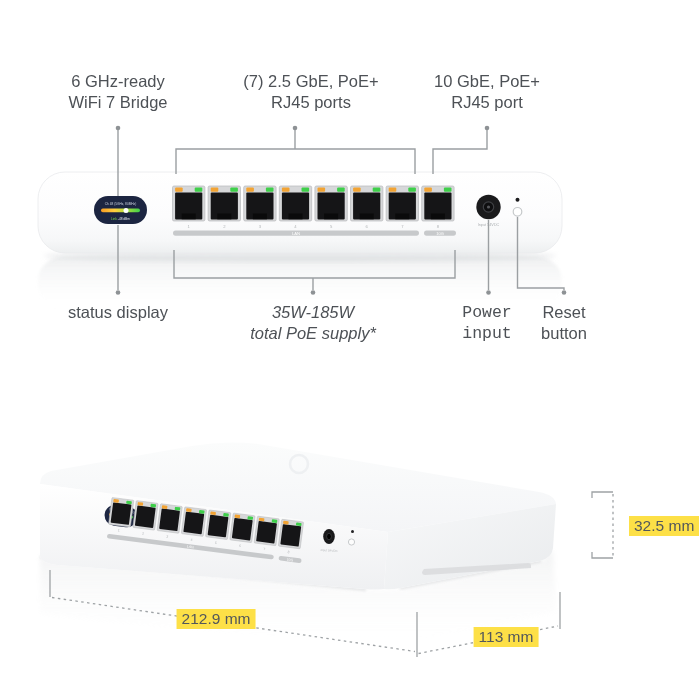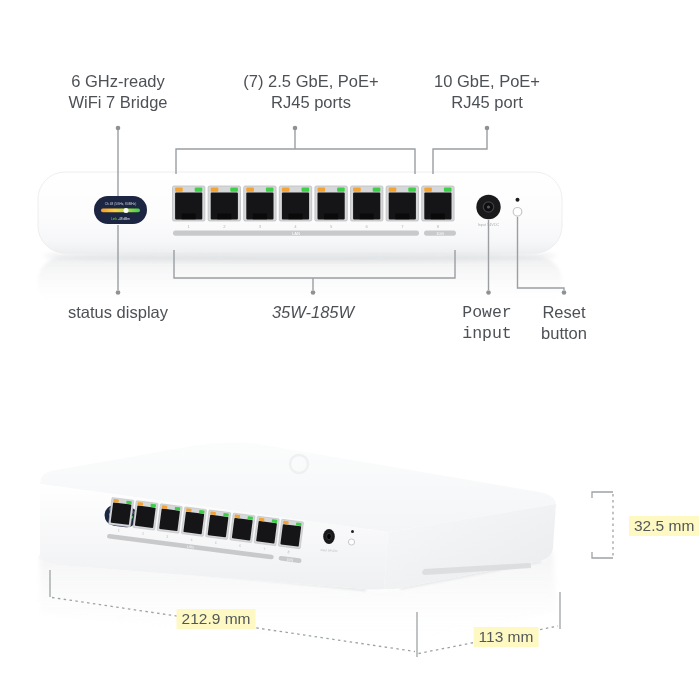--- a/index.html
+++ b/index.html
@@ -3,21 +3,21 @@
 <meta charset="utf-8">
 <style>
   html,body{margin:0;padding:0;background:#fff;}
   .canvas{position:relative;width:700px;height:700px;background:#ffffff;overflow:hidden;
           font-family:"Liberation Sans",sans-serif;}
   svg.gfx{position:absolute;left:0;top:0;}
   .callout{position:absolute;transform:translateX(-50%);text-align:center;color:#4d5156;
            font-size:16.5px;line-height:21px;white-space:nowrap;}
   .callout span{display:block;}
   .dim{position:absolute;transform:translateX(-50%);color:#53575b;font-size:15.5px;line-height:20px;
-       background:#fef9c3;padding:0 5px;white-space:nowrap;}
+       background:#fde047;padding:0 5px;white-space:nowrap;}
   .dim.anchor-left{transform:none;}
 </style>
 </head>
 <body>
 
 <div class="canvas">
 
   <svg class="gfx" width="700" height="700" viewBox="0 0 700 700">
     <defs>
       <linearGradient id="lcmGrad" x1="0" y1="0" x2="1" y2="0">
@@ -279,20 +279,21 @@
   <div class="callout" style="left:487px;top:71px;">
     <span>10 GbE, PoE+</span>
     <span>RJ45 port</span>
   </div>
 
   <div class="callout" style="left:118px;top:302px;">
     <span>status display</span>
   </div>
   <div class="callout" style="left:313px;top:302px;font-style:italic;">
     <span>35W-185W</span>
+    <span>total PoE supply*</span>
   </div>
   <div class="callout" style="left:487px;top:302px;font-family:Liberation Mono, monospace;">
     <span>Power</span>
     <span>input</span>
   </div>
   <div class="callout" style="left:564px;top:302px;">
     <span>Reset</span>
     <span>button</span>
   </div>
 

